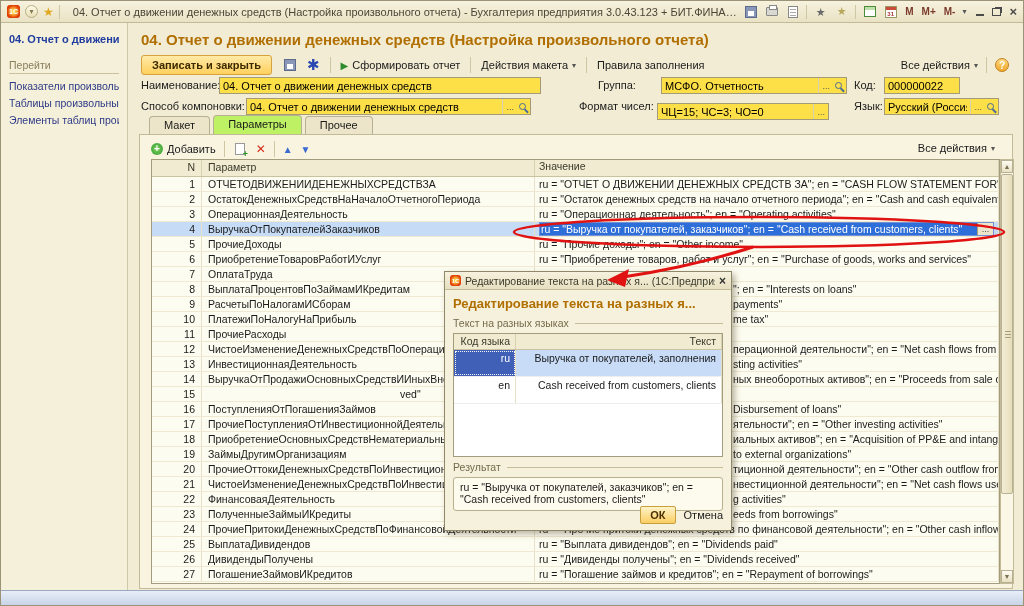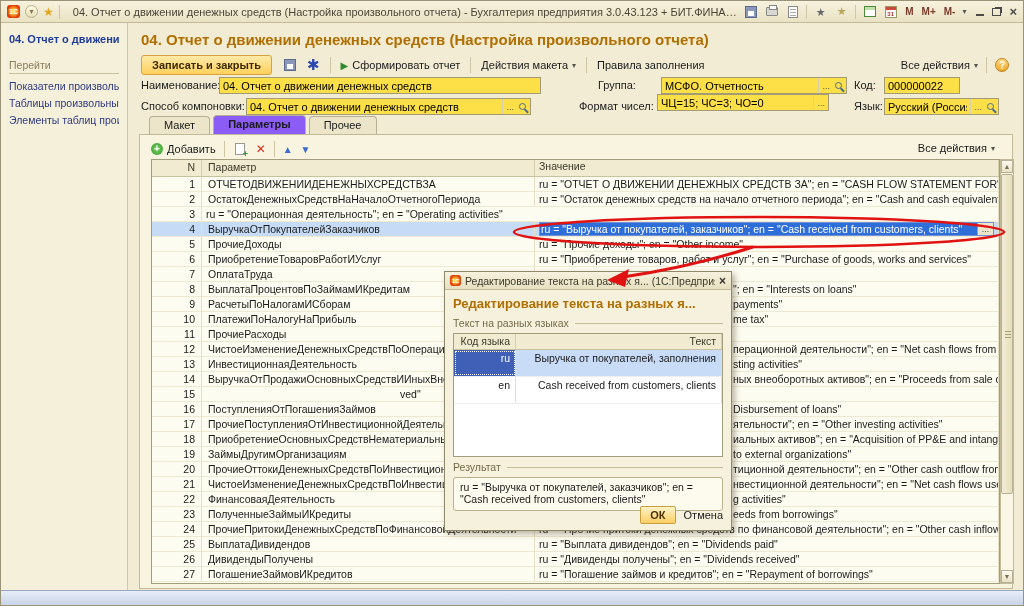--- a/index.html
+++ b/index.html
@@ -55,21 +55,21 @@
   .flabel { position:absolute; font-size:11px; color:#1a1a1a; height:17px; line-height:17px; }
   .fld { position:absolute; height:17px; background:#fde047; border:1px solid #a39a78; display:flex; align-items:center; }
   .fld input { border:none; outline:none; flex:1; font:11px "Liberation Sans","DejaVu Sans",sans-serif; padding:0 3px; background:transparent; min-width:0; }
   .fbtn { font-size:9px; color:#555; padding:0 3px; border-left:1px solid #d8d0b0; height:100%; display:flex; align-items:center; cursor:pointer; }
   .mag { width:7px; height:7px; border:1.5px solid #4a6a9a; border-radius:50%; position:relative; margin:0 4px 0 2px; }
   .mag::after { content:""; position:absolute; width:5px; height:1.5px; background:#4a6a9a; transform:rotate(45deg); right:-4px; bottom:-2px; }
 
   
   .tabs { position:absolute; left:148px; top:115px; display:flex; gap:3px; }
   .tab { padding:2px 14px 1px; font-size:11px; border:1px solid #b8b094; border-bottom:none; border-radius:4px 4px 0 0; background:#ece5c9; height:18px; cursor:pointer; }
-  .tab.active { background:#8b5cf6; height:19px; position:relative; top:-1px; z-index:2;font-weight:bold; }
+  .tab.active { background:#bef264; height:19px; position:relative; top:-1px; z-index:2; }
   .panel { position:absolute; left:138px; top:133px; width:874px; height:455px; background:#f9f4e0; border:1px solid #c3bb97; }
   .cmdbar { position:absolute; left:150px; top:139px; right:160px; height:18px; display:flex; align-items:center; gap:8px; }
   .addcirc { width:12px; height:12px; border-radius:50%; background:radial-gradient(#7ed05e,#2f9a2f); color:#fff; font-size:10px; font-weight:bold; line-height:11px; text-align:center; }
   .icon-copy { width:10px; height:12px; background:#fff; border:1px solid #999; position:relative; }
   .icon-copy::after { content:"+"; position:absolute; right:-4px; bottom:-5px; color:#2f9a2f; font-weight:bold; font-size:9px; }
   .icon-del { color:#d42a1a; font-weight:bold; font-size:12px; }
   .arr-up { color:#3a6ad0; font-size:10px; }
   .arr-dn { color:#3a6ad0; font-size:10px; }
   .allact { position:absolute; right:28px; top:141px; font-size:11px; display:flex; gap:4px; align-items:center; cursor:pointer; }
 
@@ -221,21 +221,21 @@
     <input value="000000022" style="">
   </div>
 
   <div class="flabel" style="left:140px;top:97px">Способ компоновки:</div>
   <div class="fld" style="left:245px;top:97px;width:285px">
     <input value="04. Отчет о движении денежных средств" style="">
     <span class="fbtn">...</span>
     <span class="mag"></span>
   </div>
   <div class="flabel" style="left:578px;top:97px">Формат чисел:</div>
-  <div class="fld" style="left:656px;top:93px;width:172px">
+  <div class="fld" style="left:656px;top:102px;width:172px">
     <input value="ЧЦ=15; ЧС=3; ЧО=0" style="">
     <span class="fbtn">...</span>
   </div>
   <div class="flabel" style="left:853px;top:97px">Язык:</div>
   <div class="fld" style="left:883px;top:97px;width:115px">
     <input value="Русский (Россия)" style="">
     <span class="fbtn">...</span>
     <span class="mag"></span>
   </div>
 
@@ -277,20 +277,21 @@
           <div class="c cp">ОТЧЕТОДВИЖЕНИИДЕНЕЖНЫХСРЕДСТВЗА</div>
           <div class="c cv"><span class="vtext">ru = "ОТЧЕТ О ДВИЖЕНИИ ДЕНЕЖНЫХ СРЕДСТВ ЗА"; en = "CASH FLOW STATEMENT FOR"</span></div>
         </div>
         <div class="trow">
           <div class="c cn">2</div>
           <div class="c cp">ОстатокДенежныхСредствНаНачалоОтчетногоПериода</div>
           <div class="c cv"><span class="vtext">ru = "Остаток денежных средств на начало отчетного периода"; en = "Cash and cash equivalents at the beginni...</span></div>
         </div>
         <div class="trow">
           <div class="c cn">3</div>
+          <div class="c cp">ОперационнаяДеятельность</div>
           <div class="c cv"><span class="vtext">ru = "Операционная деятельность"; en = "Operating activities"</span></div>
         </div>
         <div class="trow sel">
           <div class="c cn">4</div>
           <div class="c cp">ВыручкаОтПокупателейЗаказчиков</div>
           <div class="c cv">
             <div class="editor">
               <span class="seltext">ru = "Выручка от покупателей, заказчиков"; en = "Cash received from customers, clients"</span>
               <span class="dots">...</span>
             </div>

